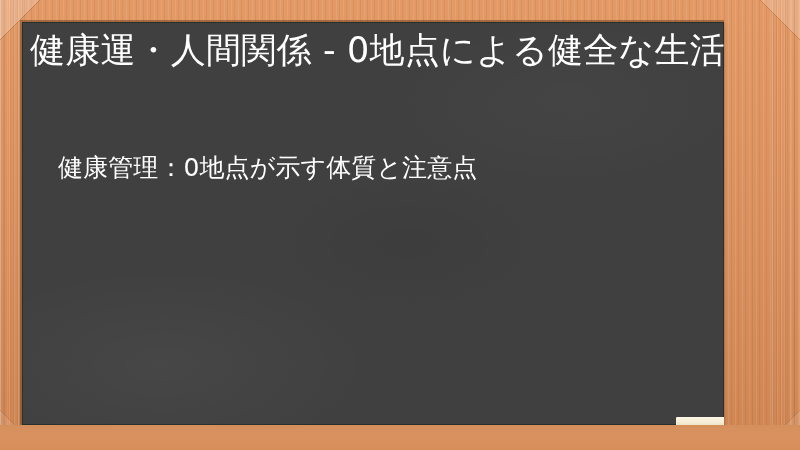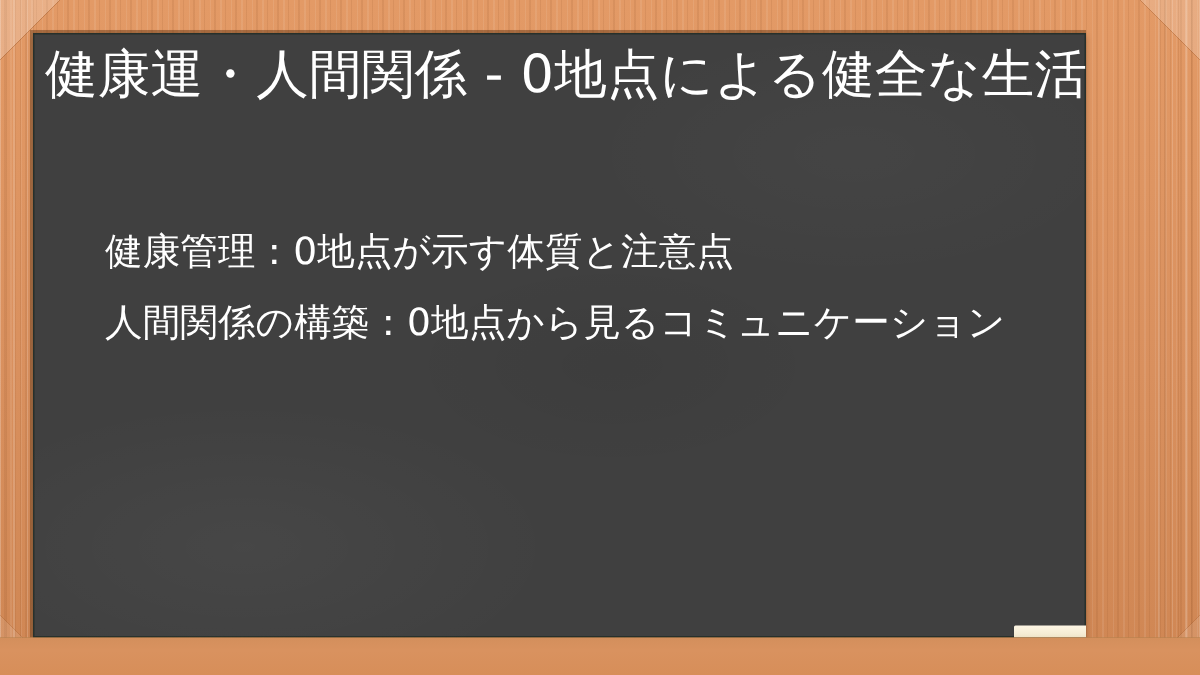--- a/index.html
+++ b/index.html
@@ -121,21 +121,21 @@
     font-size: 35px;
     font-weight: 400;
     line-height: 1.30;
     letter-spacing: 0.2px;
     white-space: normal;
   }
 
   
   .topic-list {
     position: absolute;
-    left: 48px;
+    left: 36px;
     top: 130px;
     width: 690px;
     margin: 0;
     padding: 0;
     list-style: none;
   }
   .topic-item {
     color: #ffffff;
     font-size: 25px;
     font-weight: 400;
@@ -189,21 +189,20 @@
   <div class="mitre br"></div>
 
   <div class="board">
     <div class="board-dust"></div>
     <div class="board-inner">
 
       <h1 class="title">健康運・人間関係 - 0地点による健全な生活</h1>
 
       <ul class="topic-list">
         <li class="topic-item">健康管理：0地点が示す体質と注意点</li>
-        <li class="topic-item">人間関係の構築：0地点から見るコミュニケーション</li>
       </ul>
 
     </div>
 
     <div class="chalk"></div>
   </div>
 
   <div class="ledge-top-line"></div>
   <div class="ledge"></div>
 

